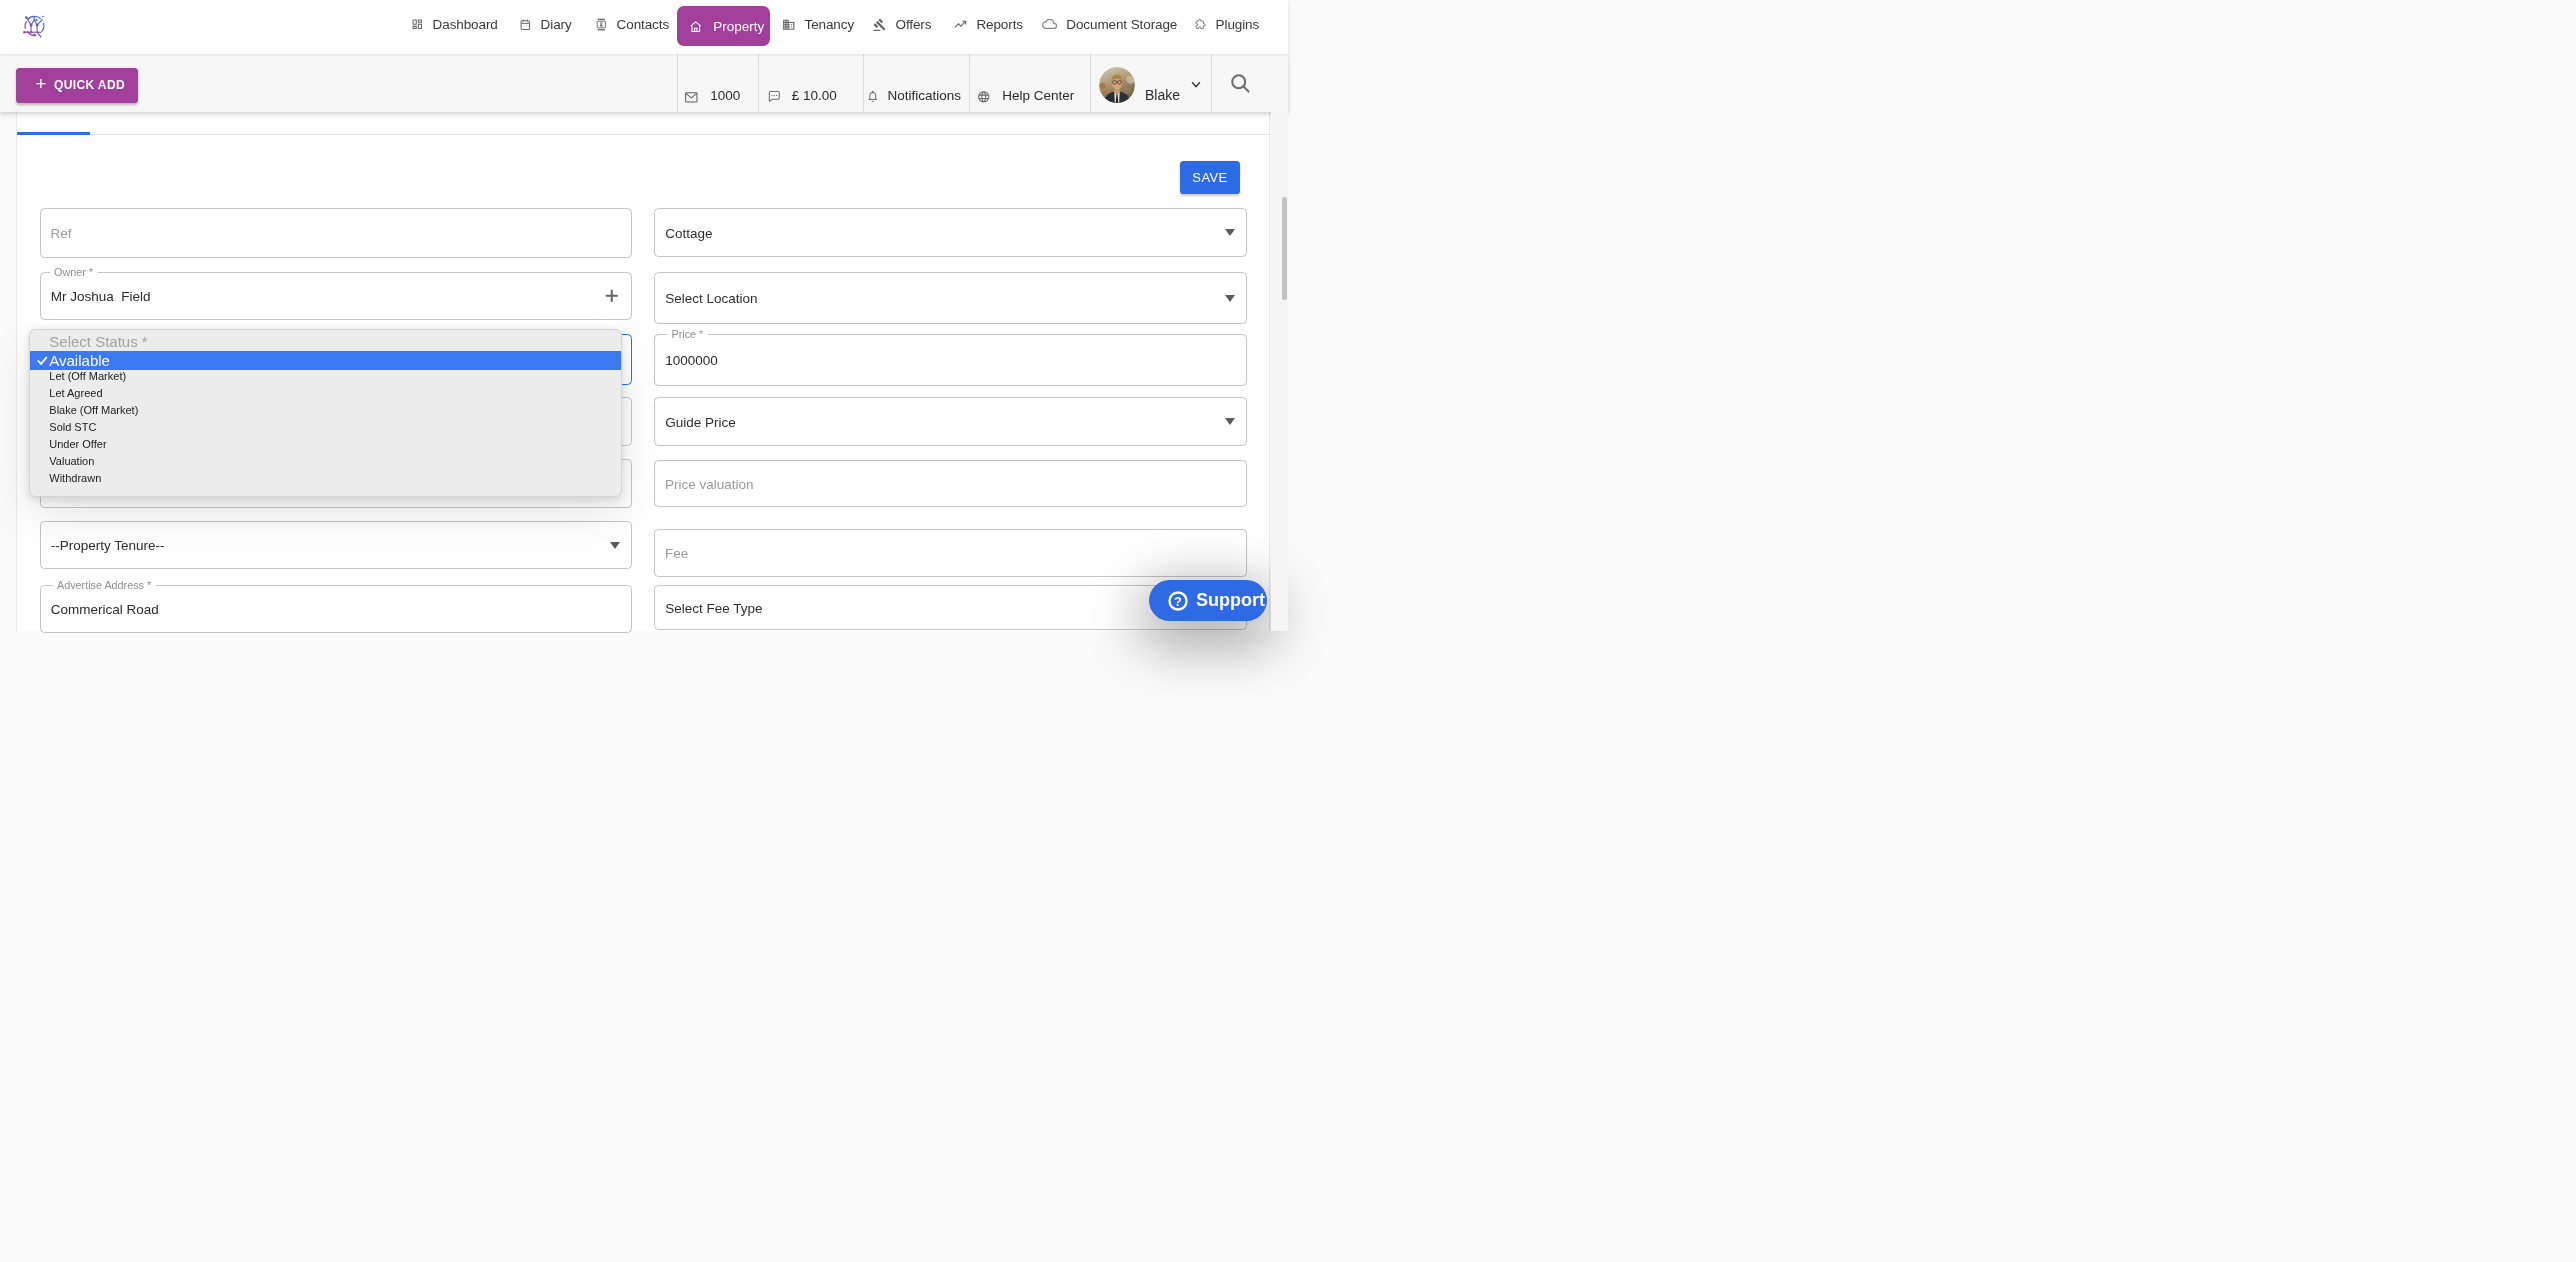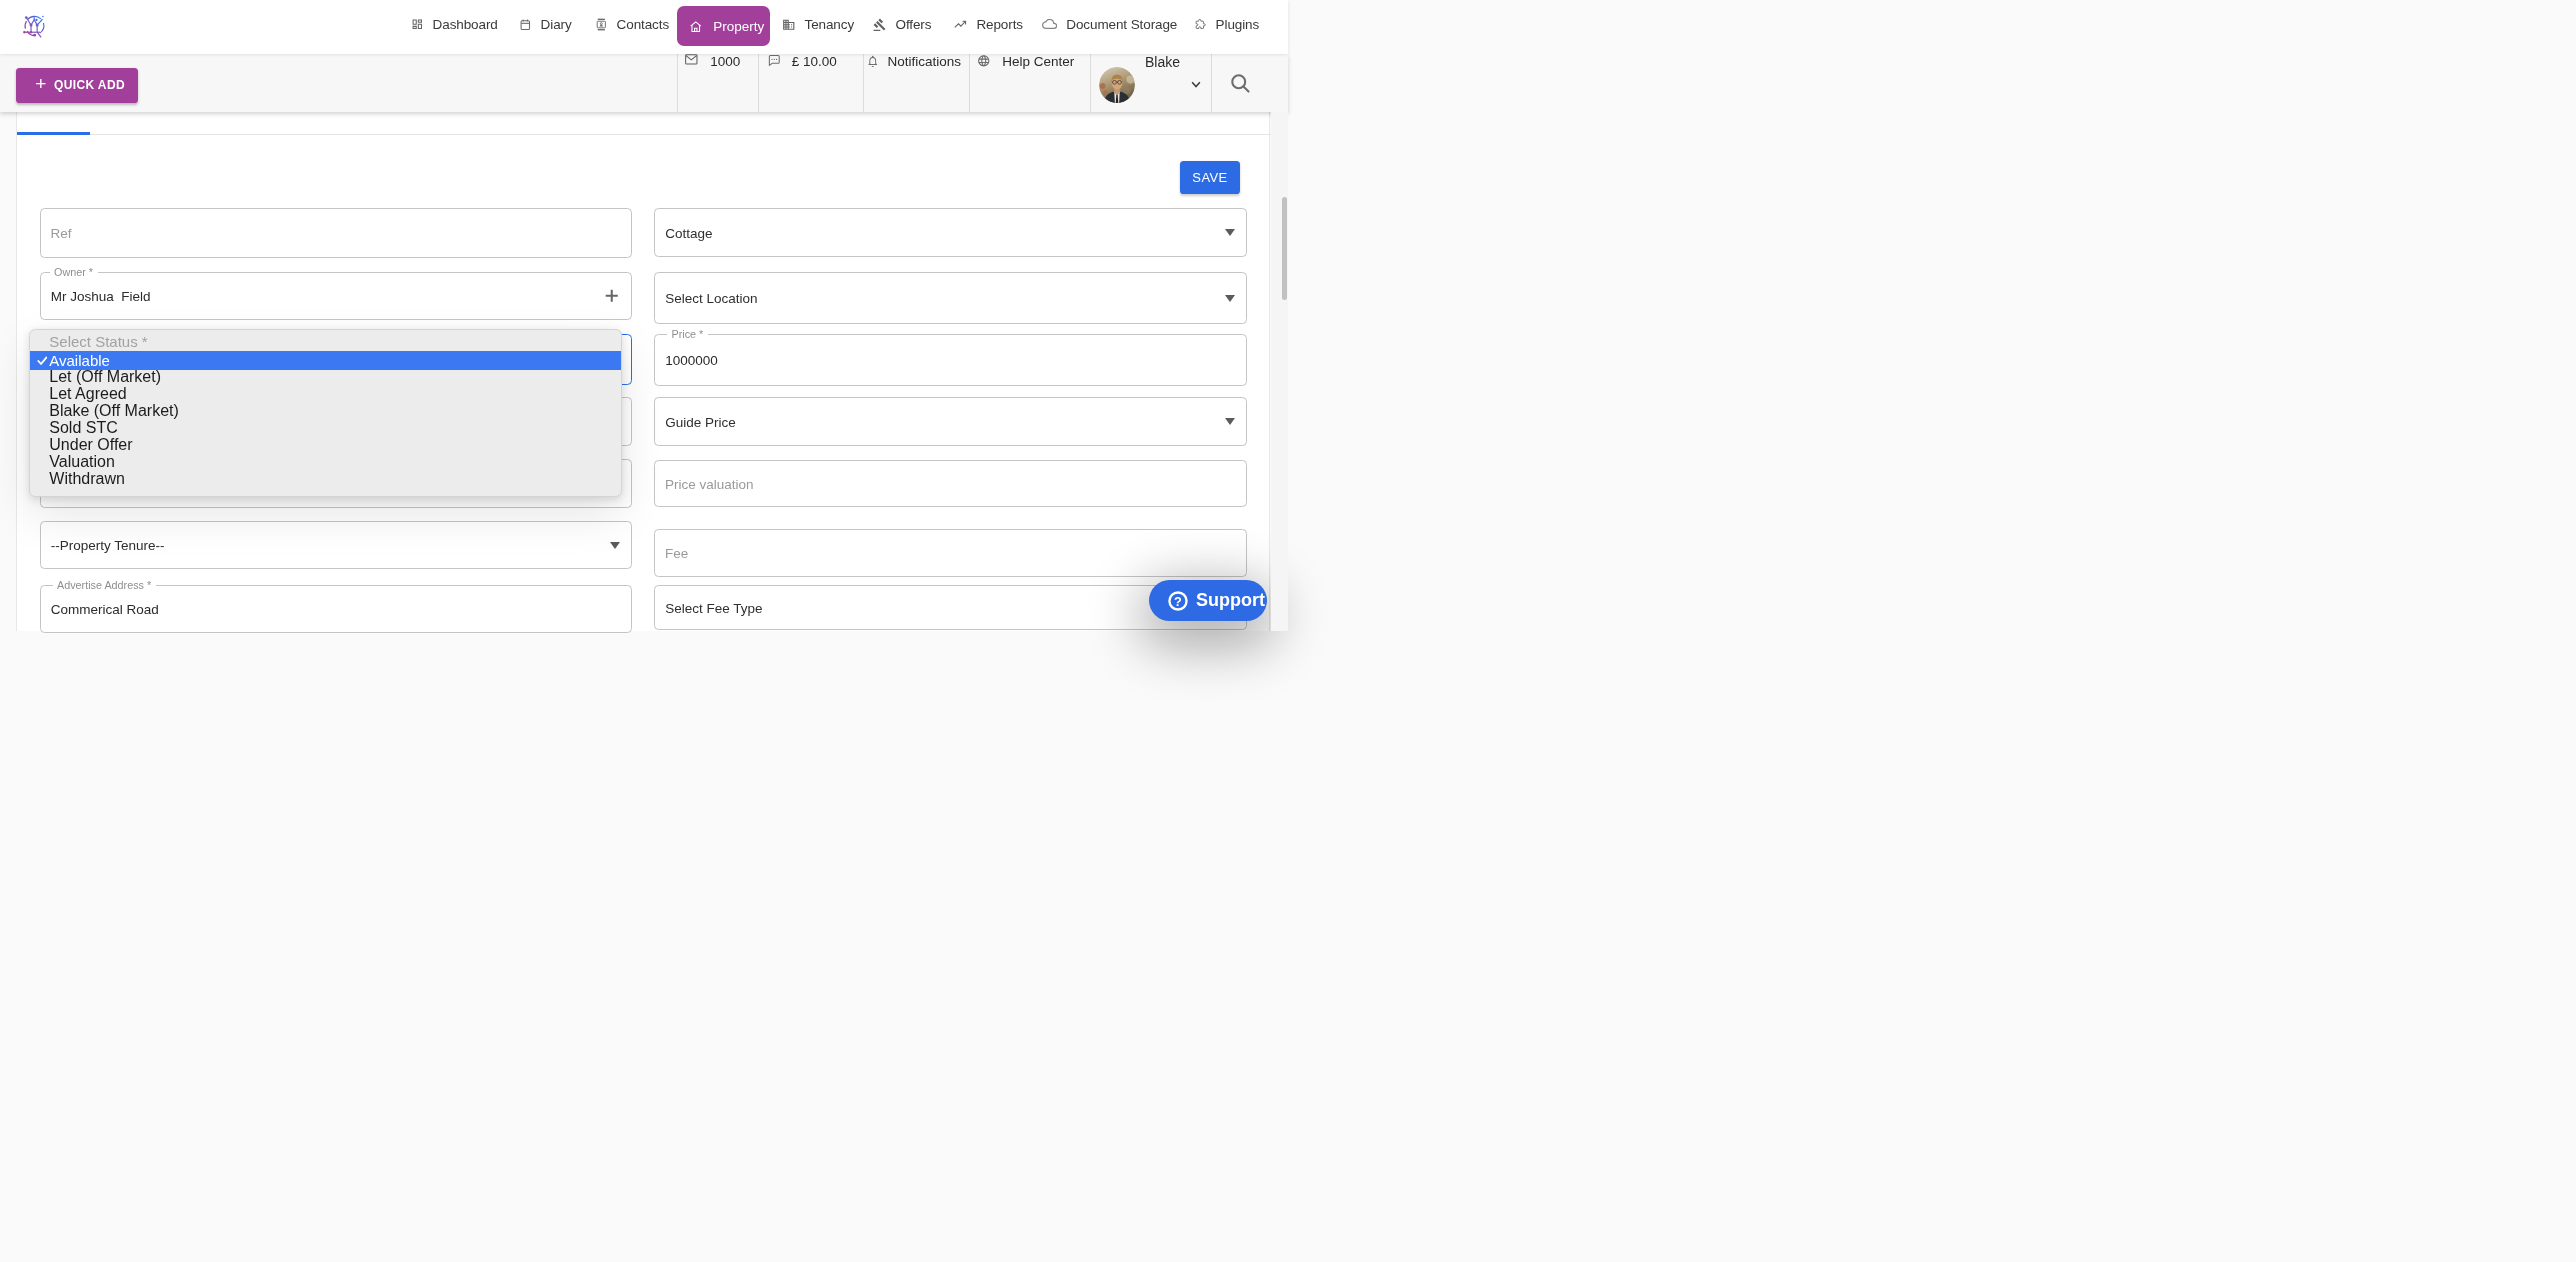--- a/index.html
+++ b/index.html
@@ -9,39 +9,39 @@
 #header { position:absolute; left:0; top:0; width:1288px; height:54px; background:#fff; box-shadow:0 0.9px 3.6px rgba(0,0,0,0.12); z-index:30; }
 .navitem { position:absolute; top:0; height:49px; display:flex; align-items:center; color:#3a3a3a; font-size:13.5px; letter-spacing:-0.1px; white-space:nowrap; }
 .navitem svg { margin-right:9px; }
 #propbtn { position:absolute; left:677px; top:6.3px; width:93px; height:40px; display:flex; align-items:center; background:#a23f9b; color:#fff; border-radius:7px; padding-left:12px; font-size:13.5px; }
 #propbtn svg { margin-right:10.8px; }
 
 #row2 { position:absolute; left:0; top:54px; width:1288px; height:58px; background:#f7f7f7; box-shadow:0 1.8px 4.5px rgba(0,0,0,0.18); z-index:20; }
 #quickadd { position:absolute; left:16px; top:13.5px; width:122px; height:35px; background:#a23f9b; color:#fff; border-radius:3.6px; display:flex; align-items:center; justify-content:center; padding-left:6.3px; font-size:12px; font-weight:600; letter-spacing:0.4px; box-shadow:0 1.8px 2.7px rgba(0,0,0,0.25); }
 #quickadd .plus { font-size:19px; font-weight:400; margin-right:7.2px; margin-top:-1.8px; }
 .sep { position:absolute; top:0; width:0.9px; height:58px; background:#dcdcdc; }
-.r2item { position:absolute; top:0; height:49px; display:flex; align-items:flex-start; color:#2b2b2b; font-size:13.5px; }
+.r2item { position:absolute; top:0; height:49px; display:flex; align-items:flex-end; color:#2b2b2b; font-size:13.5px; }
 .r2item svg { margin-right:10.8px; }
 
 #card { position:absolute; left:16px; top:112px; width:1254px; height:519px; background:#fff; border-left:0.9px solid #e8e8e8; border-right:0.9px solid #e8e8e8; z-index:1;text-align:right; }
 #tabline { position:absolute; left:0px; top:20px; width:73px; height:2.7px; background:#2a6fe8; z-index:2; }
 #tabborder { position:absolute; left:0px; top:22px; width:1254px; height:0.9px; background:#e4e4e4; }
 #savebtn { position:absolute; left:1163px; top:49px; width:60px; height:33px; background:#2d6be5; border-radius:3.6px; color:#fff; font-size:13px; letter-spacing:0.4px; display:flex; align-items:center; justify-content:center; box-shadow:0 1.8px 2.7px rgba(0,0,0,0.2); }
 
 .fbox { position:absolute; border:0.9px solid #c4c4c4; border-radius:4.5px; background:#fff; }
 .fbox .ph { position:absolute; left:10px; top:50%; transform:translateY(-50%); color:#9a9a9a; font-size:13.5px; }
 .fbox .val { position:absolute; left:10.3px; top:50%; transform:translateY(-50%); color:#2b2b2b; font-size:13.5px; }
 .flabel { position:absolute; background:#fff; color:#8f8f8f; font-size:10.8px; padding:0 4.5px; line-height:10.8px; }
 .dar { position:absolute; width:0; height:0; border-left:5.8px solid transparent; border-right:5.8px solid transparent; border-top:7.2px solid #5b5b5b; }
 
 #ddpanel { position:absolute; left:29px; top:329px; width:593px; height:168px; background:#ececec; border:0.9px solid #d4d4d4; border-radius:6.3px; z-index:40; box-shadow:0 2.7px 9px rgba(0,0,0,0.12), 0 18px 45px rgba(0,0,0,0.10); }
 #ddpanel .hdr { position:absolute; left:19.3px; top:2.7px; height:18px; line-height:18px; color:#a2a2a2; font-size:15px; }
 #ddrow { position:absolute; left:0; top:21px; width:100%; height:19px; background:#3b78f2; color:#fff; }
 #ddrow .txt { position:absolute; left:19.3px; top:0.4px; line-height:19px; font-size:15px; }
-.dditem { position:absolute; left:19.3px; height:17px; line-height:17px; color:#1c1c1e; font-size:16px; }
+.dditem { position:absolute; left:19.3px; height:17px; line-height:17px; color:#1c1c1e; font-size:11px; }
 
 #support { position:absolute; left:1149px; top:580px; width:118px; height:41px; border-radius:20.7px; background:#2e6ae3; z-index:50; display:flex; align-items:center; color:#fff; box-shadow:0 14.4px 54px 10.8px rgba(0,0,0,0.33); }
 #support .txt { font-size:18px; font-weight:700; margin-left:8px; }
 
 #sbtrack { position:absolute; left:1271px; top:112px; width:17px; height:519px; background:#f5f5f6; z-index:60; }
 #sbthumb { position:absolute; left:1282px; top:197px; width:5px; height:103px; background:#c1c1c1; border-radius:2.7px; z-index:61; }
 </style>
 </head>
 <body>
 

